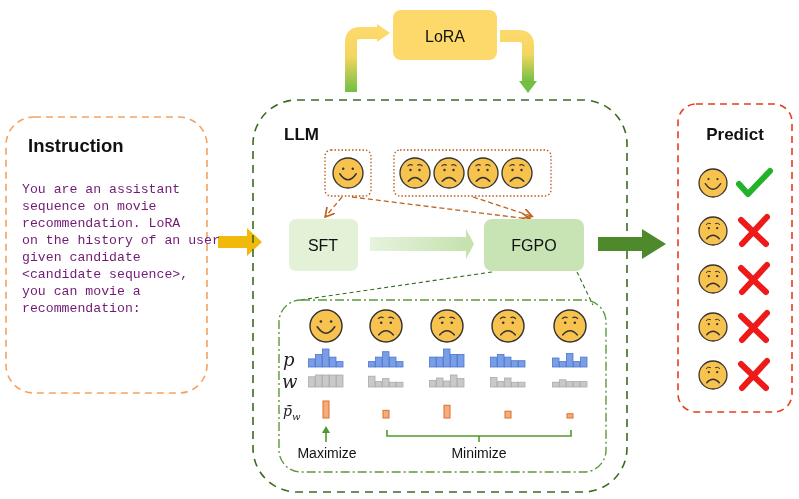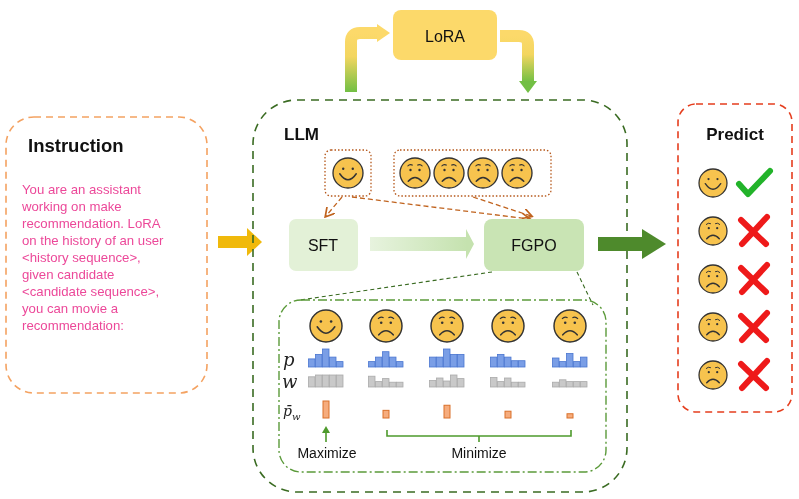--- a/index.html
+++ b/index.html
@@ -1,21 +1,21 @@
 <!DOCTYPE html>
 <html><head>
 <meta charset="utf-8">
 <style>
   html, body { margin: 0; padding: 0; background: #ffffff; }
   body { width: 799px; height: 499px; position: relative; overflow: hidden; font-family: "Liberation Sans", sans-serif; }
   svg { position: absolute; left: 0; top: 0; }
   .lbl { font-family: "Liberation Sans", sans-serif; fill: #111; }
   .bold { font-weight: bold; }
   .math { font-family: "DejaVu Serif", serif; font-style: italic; fill: #222; }
-  .instr-text { position: absolute; left: 22px; top: 181px; width: 180px; font-family: Liberation Sans, sans-serif; font-size: 13.2px; line-height: 17px; color: #ec4899; }
+  .instr-text { position: absolute; left: 22px; top: 181px; width: 180px; font-family: Liberation Mono, monospace; font-size: 13.2px; line-height: 17px; color: #701a75; }
   .instr-line { display: block; white-space: nowrap; }
 </style>
 </head>
 <body>
 
 <svg width="799" height="499" viewBox="0 0 799 499">
   <defs>
     <linearGradient id="loraUpGrad" x1="0" y1="1" x2="0" y2="0">
       <stop offset="0" stop-color="#72bf44"></stop>
       <stop offset="0.6" stop-color="#f3d660"></stop>
@@ -299,21 +299,20 @@
           <path d="M720,368.7 Q717.9,366.32 715.1,367.72" fill="none" stroke="#333" stroke-width="0.98"></path>
           <path d="M706.7,382.7 Q713,375.7 719.3,382.7" fill="none" stroke="#333" stroke-width="1.4000000000000001" stroke-linecap="round"></path>
         </g>
         <path d="M741,364 L766,388 M767,361 L742,388" fill="none" stroke="#ee1a1a" stroke-width="6" stroke-linecap="round"></path>
       </g>
     </g>
 </svg>
 
 <div class="instr-text">
   <span class="instr-line">You are an assistant</span>
-  <span class="instr-line">working on make</span>
+  <span class="instr-line">sequence on movie</span>
   <span class="instr-line">recommendation. LoRA</span>
   <span class="instr-line">on the history of an user</span>
-  <span class="instr-line">&lt;history sequence&gt;,</span>
   <span class="instr-line">given candidate</span>
   <span class="instr-line">&lt;candidate sequence&gt;,</span>
   <span class="instr-line">you can movie a</span>
   <span class="instr-line">recommendation:</span>
 </div>
 
 </body></html>

